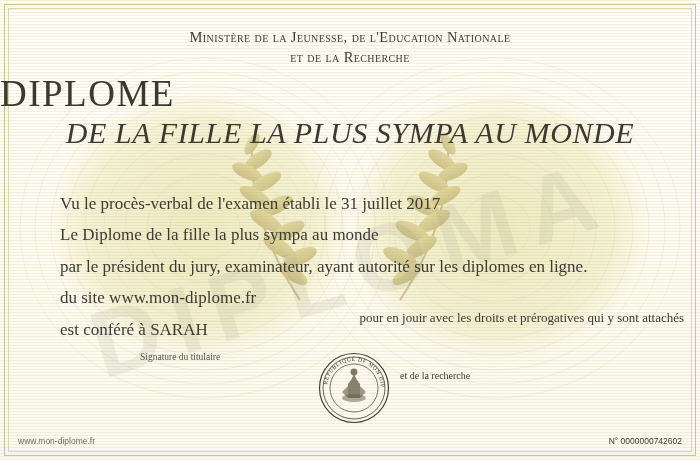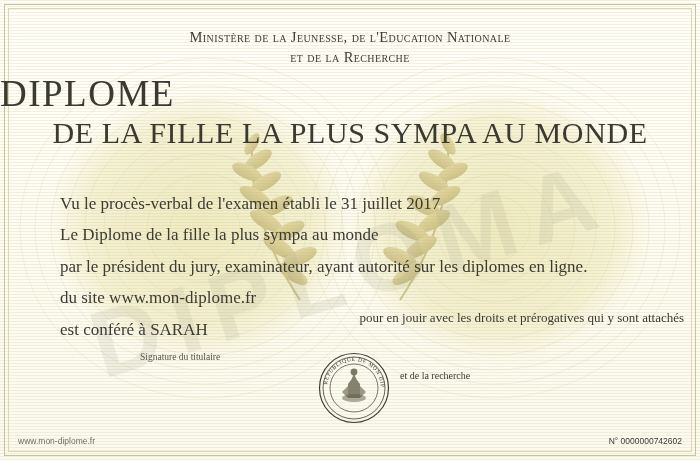--- a/index.html
+++ b/index.html
@@ -102,20 +102,21 @@
   .title-sub {
     position: absolute;
     top: 116px;
     left: 0;
     width: 700px;
     text-align: center;
     font-size: 30px;
     letter-spacing: 0.6px;
     color: #3a3a31;
     white-space: nowrap;
+    font-style: italic;
   }
 
   
   .body-text {
     position: absolute;
     left: 60px;
     top: 188px;
     width: 580px;
     font-size: 17px;
     line-height: 1.85;

